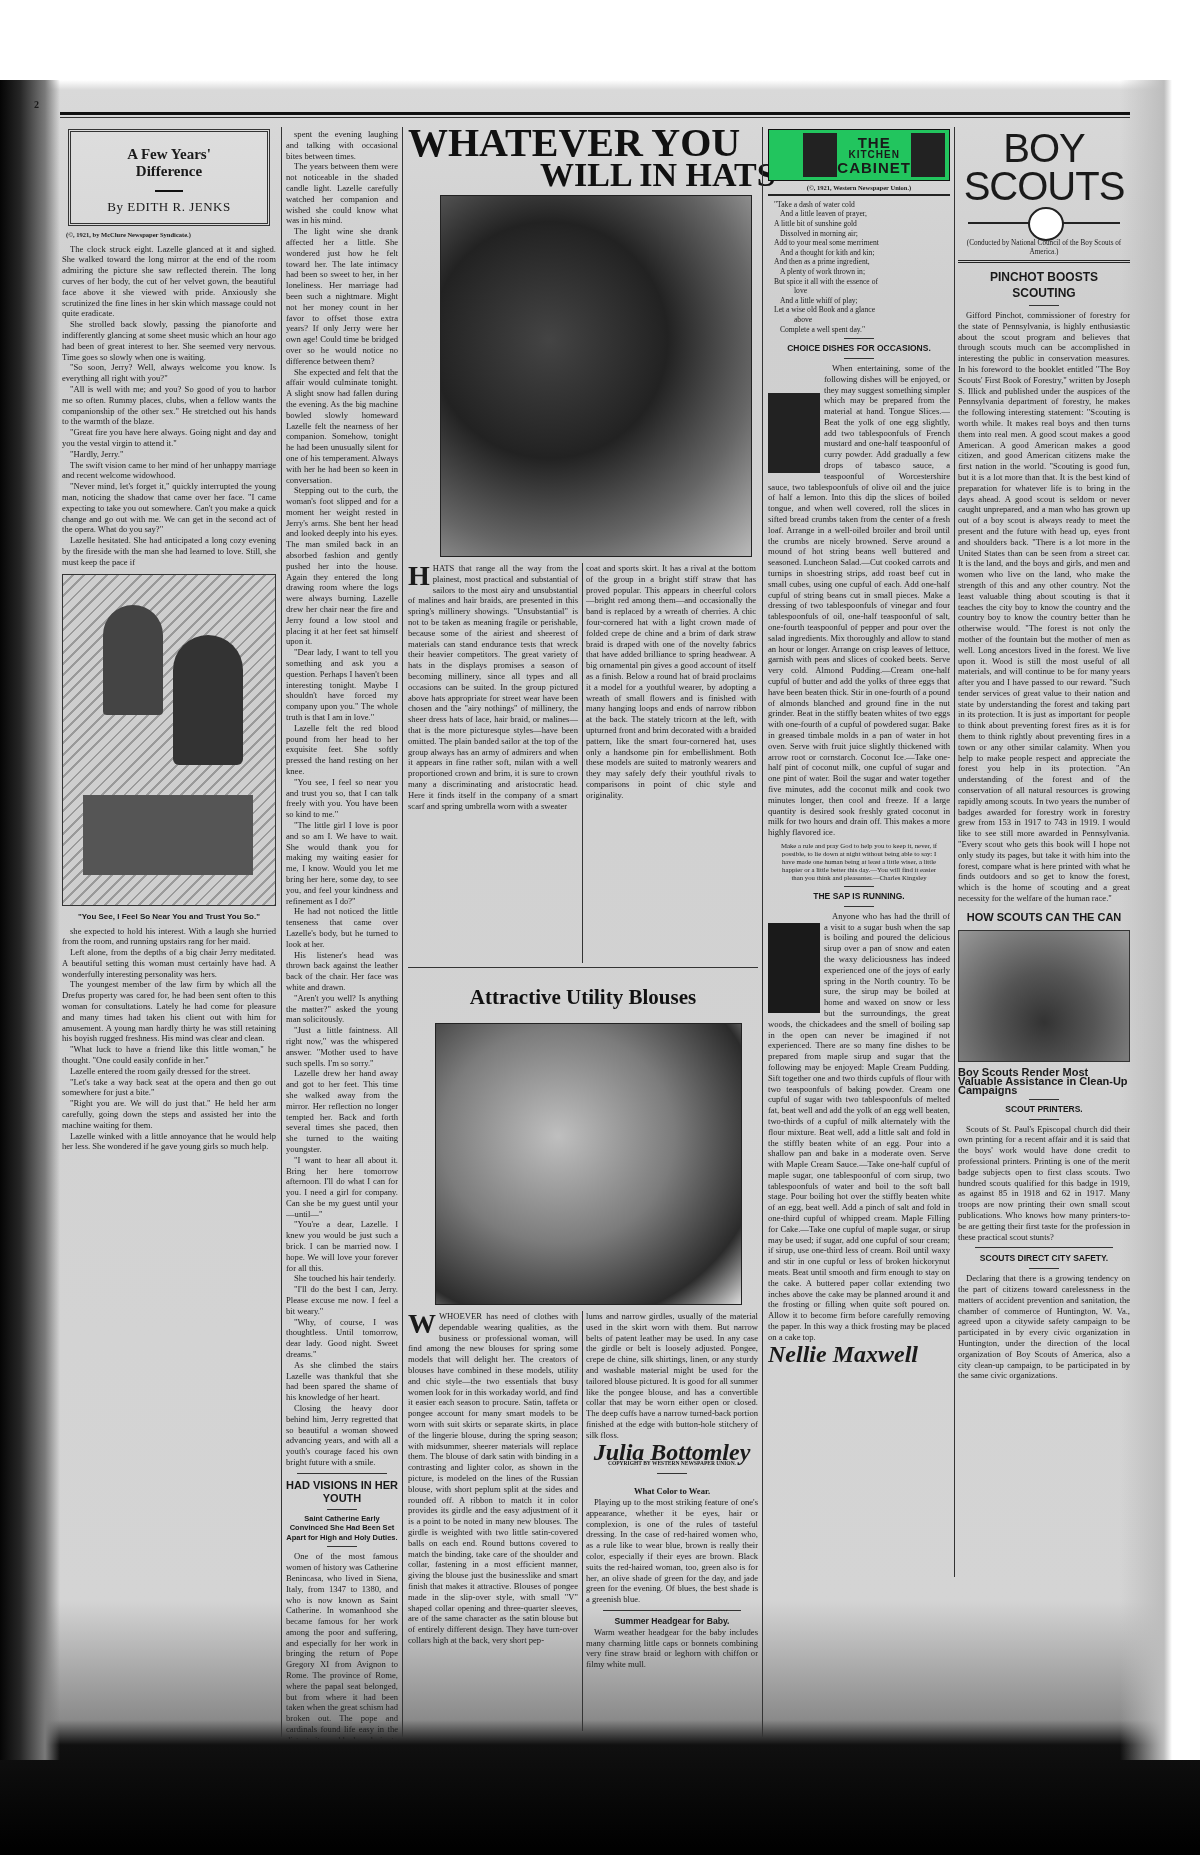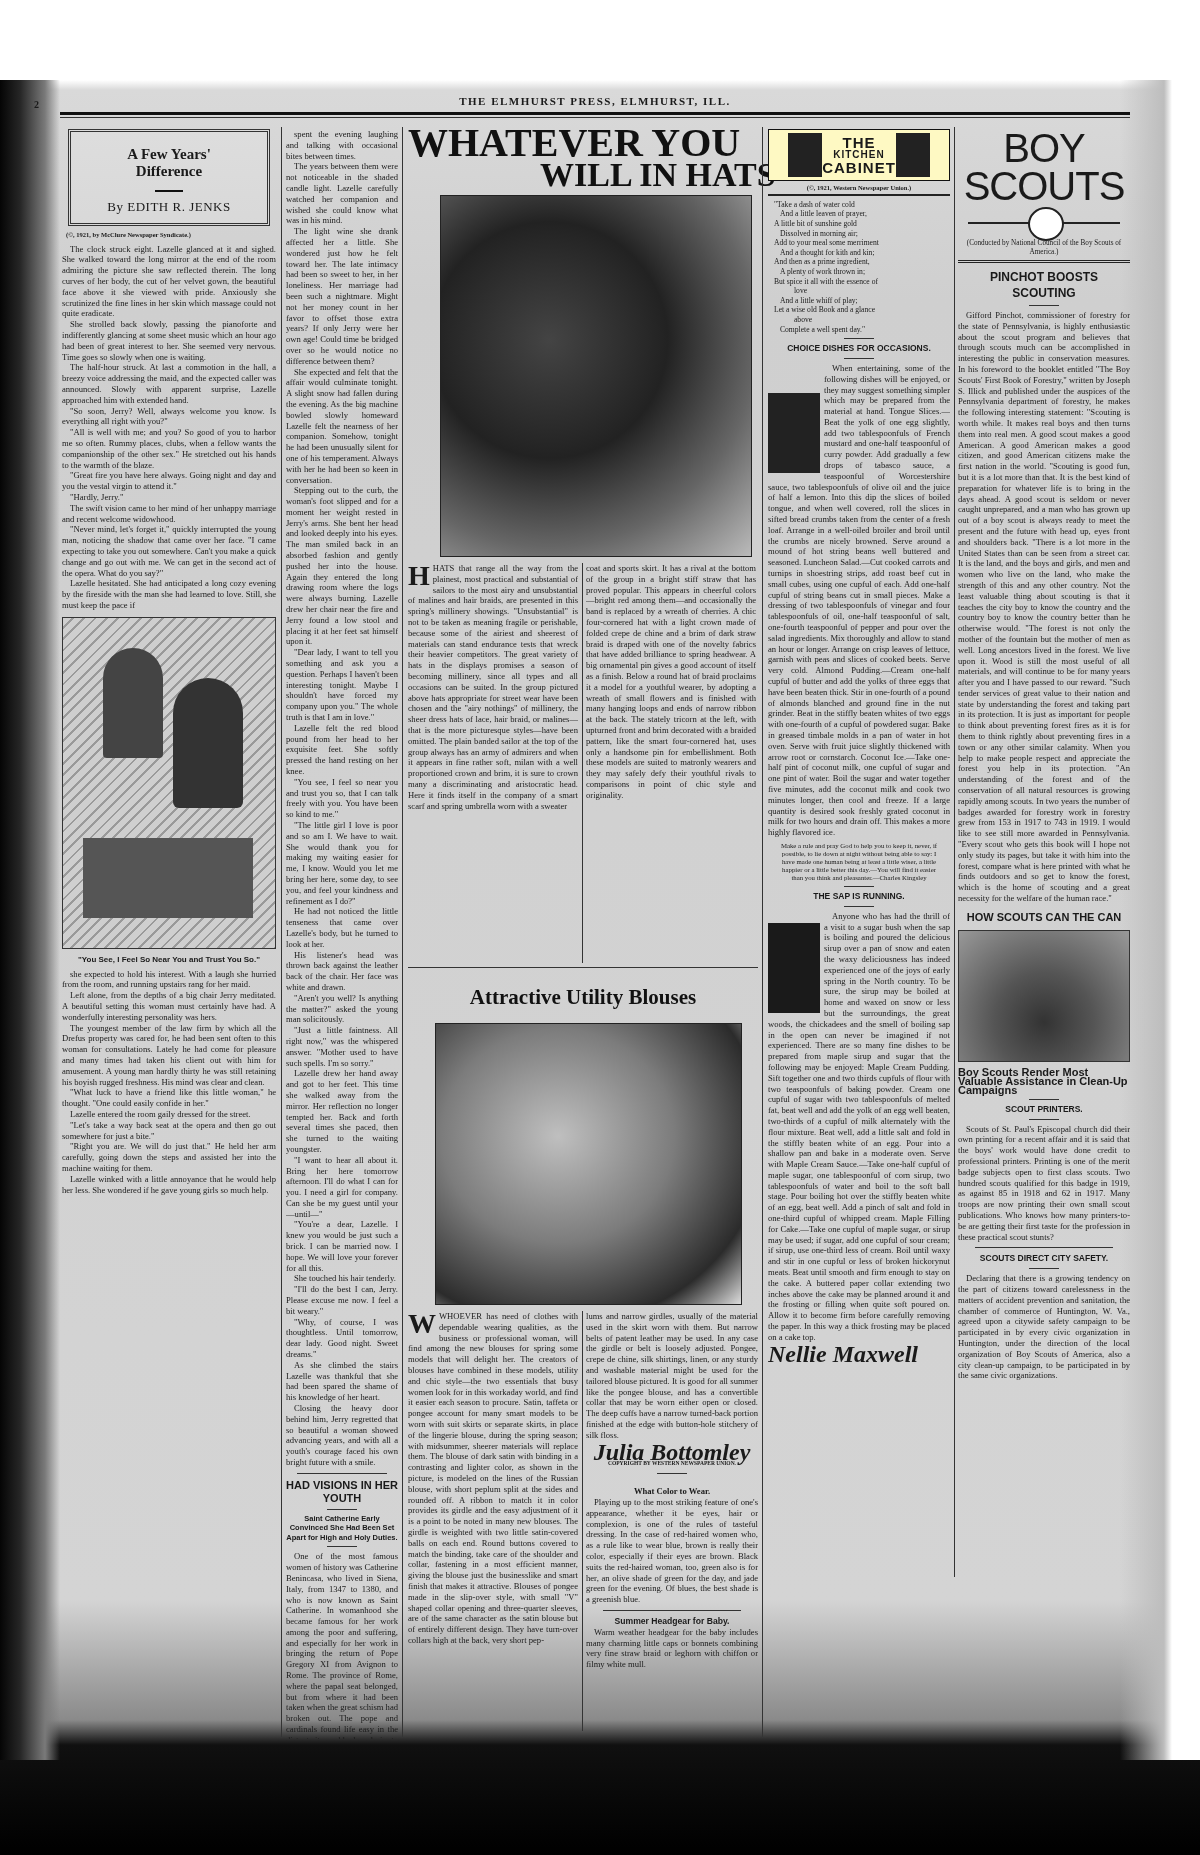--- a/index.html
+++ b/index.html
@@ -22,53 +22,51 @@
   .copyright{font-size:6.5px;font-weight:bold;margin:0 0 3px 4px;}
   .illus{background:#8c8c8c;border:1px solid #333;position:relative;margin:6px 0;}
   .caption{font-family:"Liberation Sans",sans-serif;font-weight:bold;font-size:8px;text-align:center;line-height:10px;margin-bottom:4px;}
   .subhead-sans{font-family:"Liberation Sans",sans-serif;font-weight:bold;text-align:center;}
   .hr-short{width:30px;border-top:1px solid #333;margin:4px auto;}
   .hr-long{width:80%;border-top:1px solid #333;margin:5px auto;}
   .bighead{position:absolute;font-weight:bold;font-family:"Liberation Serif",serif;color:#111;}
   .photo{position:absolute;background:radial-gradient(circle at 35% 40%,#444 0,#222 40%,#666 70%,#bbb 100%);border:1px solid #222;}
   .dropcap{float:left;font-size:28px;line-height:22px;font-weight:bold;margin:2px 3px 0 0;}
   .signature{font-family:"Liberation Serif",serif;font-style:italic;font-size:24px;font-weight:bold;}
-  .kc-banner{border:1px solid #111;height:50px;display:flex;align-items:center;justify-content:center;padding:0 4px;background:#fef9c3;}
+  .kc-banner{border:1px solid #111;height:50px;display:flex;align-items:center;justify-content:flex-end;padding:0 4px;background:#22c55e;}
   .kc-block{width:34px;height:44px;background:#222;}
   .kc-title{font-family:"Liberation Sans",sans-serif;font-weight:bold;text-align:center;line-height:15px;font-size:15px;letter-spacing:1px;}
   .bs-title{font-family:"Liberation Sans",sans-serif;text-align:center;font-size:40px;line-height:38px;letter-spacing:-1px;font-weight:normal;}
   .poem{font-size:7.6px;line-height:9.6px;text-align:left;padding-left:6px;}
   .poem div{white-space:nowrap;}
   .small-sans{font-family:"Liberation Sans",sans-serif;}
 </style>
 </head>
 <body>
 
 <div class="scan"></div>
 <div class="leftdark"></div>
 <div class="rightdark"></div>
 
 <div class="page">
 
   <div class="folio">2</div>
-  <div class="masthead">THE ELMHURST PRESS, ELMHURST, ILL.</div>
   <div class="rule-top"></div>
   <div class="rule-top2"></div>
 
   <div class="col" style="left:22px;width:214px;height:1610px;">
     <div class="box-title">
       <div class="t1">A Few Years'</div>
       <div class="t1">Difference</div>
       <div class="dash"></div>
       <div class="by">By EDITH R. JENKS</div>
     </div>
     <div class="copyright">(©, 1921, by McClure Newspaper Syndicate.)</div>
     <p>The clock struck eight. Lazelle glanced at it and sighed. She walked toward the long mirror at the end of the room admiring the picture she saw reflected therein. The long curves of her body, the cut of her velvet gown, the beautiful face above it she viewed with pride. Anxiously she scrutinized the fine lines in her skin which massage could not quite eradicate.</p>
     <p>She strolled back slowly, passing the pianoforte and indifferently glancing at some sheet music which an hour ago had been of great interest to her. She seemed very nervous. Time goes so slowly when one is waiting.</p>
-    <p>The half-hour struck. At last a commotion in the hall, a breezy voice addressing the maid, and the expected caller was announced. Slowly with apparent surprise, Lazelle approached him with extended hand.</p>
     <p>"So soon, Jerry? Well, always welcome you know. Is everything all right with you?"</p>
     <p>"All is well with me; and you? So good of you to harbor me so often. Rummy places, clubs, when a fellow wants the companionship of the other sex." He stretched out his hands to the warmth of the blaze.</p>
     <p>"Great fire you have here always. Going night and day and you the vestal virgin to attend it."</p>
     <p>"Hardly, Jerry."</p>
     <p>The swift vision came to her mind of her unhappy marriage and recent welcome widowhood.</p>
     <p>"Never mind, let's forget it," quickly interrupted the young man, noticing the shadow that came over her face. "I came expecting to take you out somewhere. Can't you make a quick change and go out with me. We can get in the second act of the opera. What do you say?"</p>
     <p>Lazelle hesitated. She had anticipated a long cozy evening by the fireside with the man she had learned to love. Still, she must keep the pace if</p>
     <div class="illus" style="height:330px;background:repeating-linear-gradient(135deg,#cfcfcf 0 6px,#9a9a9a 6px 8px);">
       <div style="position:absolute;left:40px;top:30px;width:60px;height:110px;border-radius:30px 30px 4px 4px;background:#444;"></div>
       <div style="position:absolute;left:110px;top:60px;width:70px;height:130px;border-radius:35px 35px 6px 6px;background:#333;"></div>

